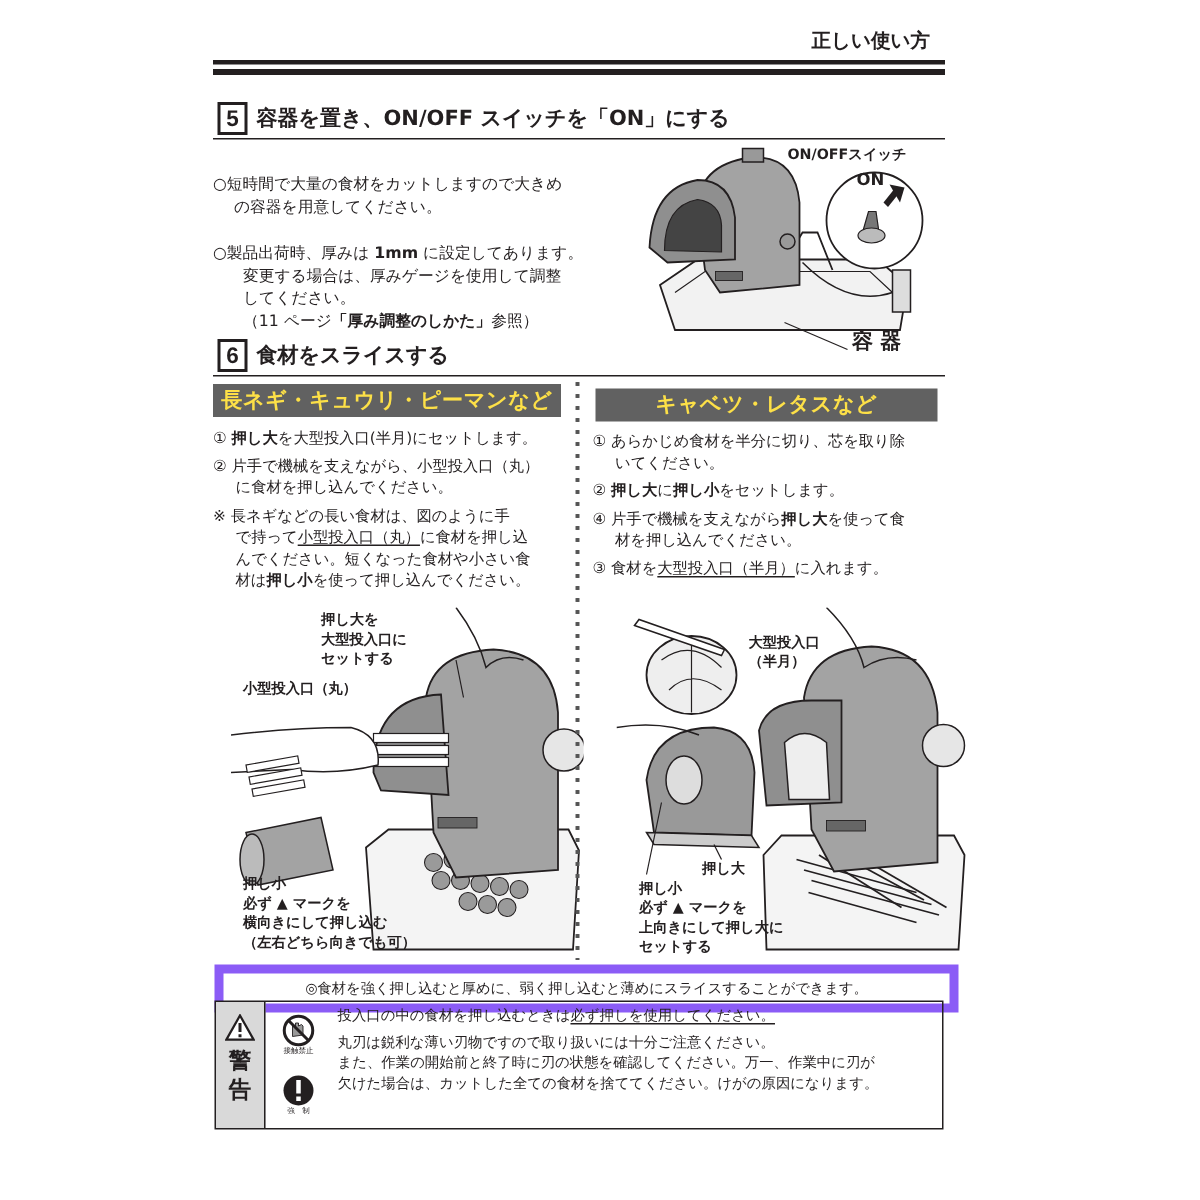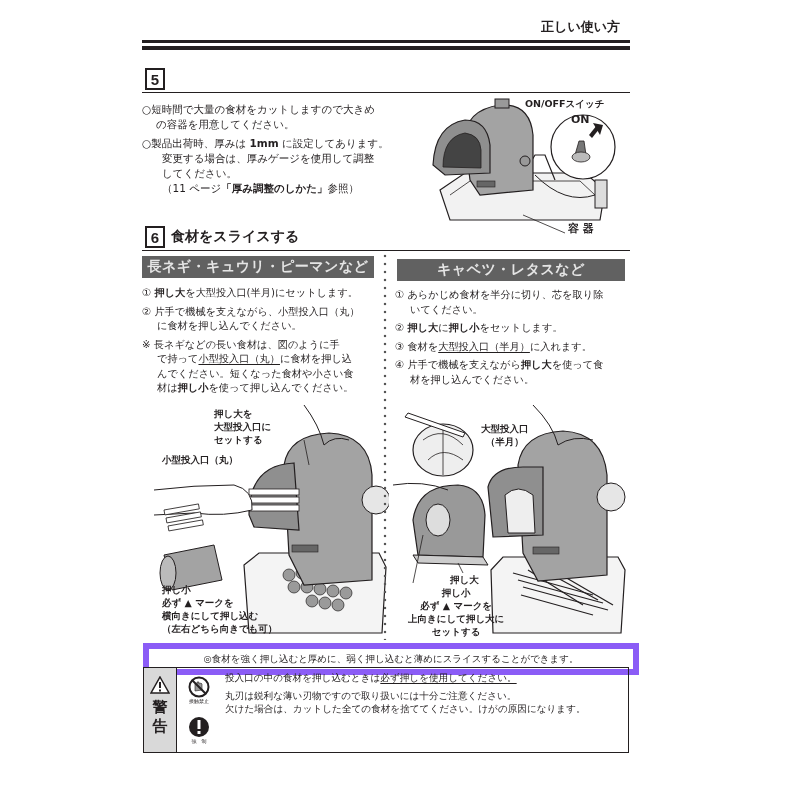--- a/index.html
+++ b/index.html
@@ -6,22 +6,22 @@
   body { width: 800px; height: 800px; position: relative; overflow: hidden;
          font-family: "DejaVu Sans", "Liberation Sans", sans-serif; color: #231f20; }
   .abs { position: absolute; }
   .page-title { left: 500px; top: 18px; width: 120px; text-align: right; font-size: 13px; font-weight: bold; }
   .rule-thick { left: 142px; width: 488px; background: #231f20; }
   .step-head { left: 145px; height: 22px; display: flex; align-items: center; font-size: 14px; font-weight: bold; }
   .step-num { width: 16px; height: 18px; border: 2px solid #231f20; display: inline-flex; align-items: center; justify-content: center;
               font-size: 15px; font-weight: 900; margin-right: 6px; line-height: 1; font-family: "Liberation Sans", sans-serif; }
   .step-rule { left: 142px; width: 488px; height: 1px; background: #231f20; }
   .bullet { left: 142px; width: 275px; font-size: 10.5px; line-height: 15px; }
-  .bullet p { margin: 2px 0 4px 0; padding-left: 14px; text-indent: -14px; }
-  .band { height: 22px; background: #616161; color: #e5e5e5; font-weight: bold; font-size: 14px; display: flex; align-items: center; justify-content: center; letter-spacing: 0.5px; }
+  .bullet p { margin: 16px 0 4px 0; padding-left: 14px; text-indent: -14px; }
+  .band { height: 22px; background: #616161; color: #fde047; font-weight: bold; font-size: 14px; display: flex; align-items: center; justify-content: center; letter-spacing: 0.5px; }
   .dotcol { left: 383px; top: 252px; width: 4px; height: 388px;
             background-image: radial-gradient(circle, #555 1.4px, transparent 1.6px);
             background-size: 4px 8px; background-repeat: repeat-y; }
   .list { font-size: 10.2px; line-height: 14.5px; }
   .list p { margin: 0 0 4px 0; padding-left: 15px; text-indent: -15px; }
   .list b { font-weight: bold; }
   .u { text-decoration: underline; text-underline-offset: 2px; }
   .fig-label { font-size: 9.5px; line-height: 13px; font-weight: bold; }
   .note-box { left: 143px; top: 643px; width: 484px; height: 20px; border: 6px solid #8b5cf6; font-size: 9.5px;
               display: flex; align-items: center; justify-content: center; }
@@ -37,20 +37,21 @@
 </style>
 </head>
 <body>
 
 <div class="abs page-title">正しい使い方</div>
 <div class="abs rule-thick" style="top:40px;height:3px;"></div>
 <div class="abs rule-thick" style="top:46px;height:4px;"></div>
 
 <div class="abs step-head" style="top:68px;">
   <span class="step-num">5</span>
+  <span>容器を置き、ON/OFF スイッチを「ON」にする</span>
 </div>
 <div class="abs step-rule" style="top:92px;"></div>
 
 <div class="abs bullet" style="top:100px;">
   <p>
     <span>○</span><span>短時間で大量の食材をカットしますので大きめ</span><br>
     <span>の容器を用意してください。</span>
   </p>
   <p>
     <span>○</span><span>製品出荷時、厚みは </span><b>1mm</b><span> に設定してあります。</span><br>
@@ -83,21 +84,21 @@
     <ellipse cx="156" cy="62" rx="9" ry="5" fill="#bbb" stroke="#231f20" stroke-width="0.8"></ellipse>
     <path d="M164 40 l8 -10 l3 3 l-8 10 z" fill="#231f20"></path>
     <path d="M168 28 l10 2 l-3 10 z" fill="#231f20"></path>
 
     <path d="M110 80 Q140 110 170 100" fill="none" stroke="#231f20" stroke-width="1"></path>
     <rect x="170" y="85" width="12" height="28" fill="#ddd" stroke="#231f20"></rect>
     <line x1="98" y1="120" x2="140" y2="138" stroke="#231f20" stroke-width="0.8"></line>
   </svg>
   <div class="abs fig-label" style="left:100px;top:2px;">ON/OFFスイッチ</div>
   <div class="abs fig-label" style="left:146px;top:18px;font-size:11px;">ON</div>
-  <div class="abs fig-label" style="left:143px;top:127px;font-size:11px;">容 器</div>
+  <div class="abs fig-label" style="left:143px;top:127px;font-size:14px;">容 器</div>
 </div>
 
 <div class="abs step-head" style="top:226px;">
   <span class="step-num">6</span>
   <span>食材をスライスする</span>
 </div>
 <div class="abs step-rule" style="top:250px;"></div>
 
 <div class="abs band" style="left:142px;top:256px;width:232px;">長ネギ・キュウリ・ピーマンなど</div>
 <div class="abs list" style="left:142px;top:286px;width:240px;">
@@ -162,25 +163,25 @@
     <span>（左右どちら向きでも可）</span>
   </div>
 </div>
 
 <div class="abs dotcol"></div>
 
 <div class="abs band" style="left:397px;top:259px;width:228px;">キャベツ・レタスなど</div>
 <div class="abs list" style="left:395px;top:288px;width:235px;">
   <p><span>①</span> <span>あらかじめ食材を半分に切り、芯を取り除</span><br><span>いてください。</span></p>
   <p><span>②</span> <b>押し大</b><span>に</span><b>押し小</b><span>をセットします。</span></p>
+  <p><span>④</span> <span>片手で機械を支えながら</span><b>押し大</b><span>を使って食</span><br><span>材を押し込んでください。</span></p>
   <p><span>③</span> <span>食材を</span><span class="u">大型投入口（半月）</span><span>に入れます。</span></p>
-  <p><span>④</span> <span>片手で機械を支えながら</span><b>押し大</b><span>を使って食</span><br><span>材を押し込んでください。</span></p>
-</div>
-
-<div class="abs" style="left:393px;top:405px;width:237px;height:235px;text-align:center;">
+</div>
+
+<div class="abs" style="left:411px;top:405px;width:237px;height:235px;">
   <svg width="237" height="235" viewBox="0 0 237 235">
 
     <path d="M98 165 L110 152 L225 152 L232 165 L228 228 L100 228 Z" fill="#f4f4f4" stroke="#231f20" stroke-width="1.2"></path>
     <g stroke="#231f20" stroke-width="1.2">
       <line x1="120" y1="168" x2="200" y2="190"></line>
         <line x1="125" y1="175" x2="210" y2="198"></line>
         <line x1="130" y1="182" x2="215" y2="205"></line>
       <line x1="135" y1="165" x2="190" y2="200"></line>
         <line x1="150" y1="165" x2="205" y2="195"></line>
         <line x1="165" y1="168" x2="220" y2="200"></line>
@@ -246,15 +247,16 @@
         <circle cx="11" cy="11" r="10" fill="#231f20"></circle>
         <rect x="9.5" y="4" width="3" height="9" fill="#fff"></rect>
           <rect x="9.5" y="15" width="3" height="3" fill="#fff"></rect>
       </svg>
       <div class="cap">強　制</div>
     </div>
   </div>
   <div class="warn-text">
     <p><span>投入口の中の食材を押し込むときは</span><span class="u">必ず押しを使用してください。</span></p>
     <p class="gap">丸刃は鋭利な薄い刃物ですので取り扱いには十分ご注意ください。</p>
+    <p>また、作業の開始前と終了時に刃の状態を確認してください。万一、作業中に刃が</p>
     <p>欠けた場合は、カットした全ての食材を捨ててください。けがの原因になります。</p>
   </div>
 </div>
 
 </body></html>

